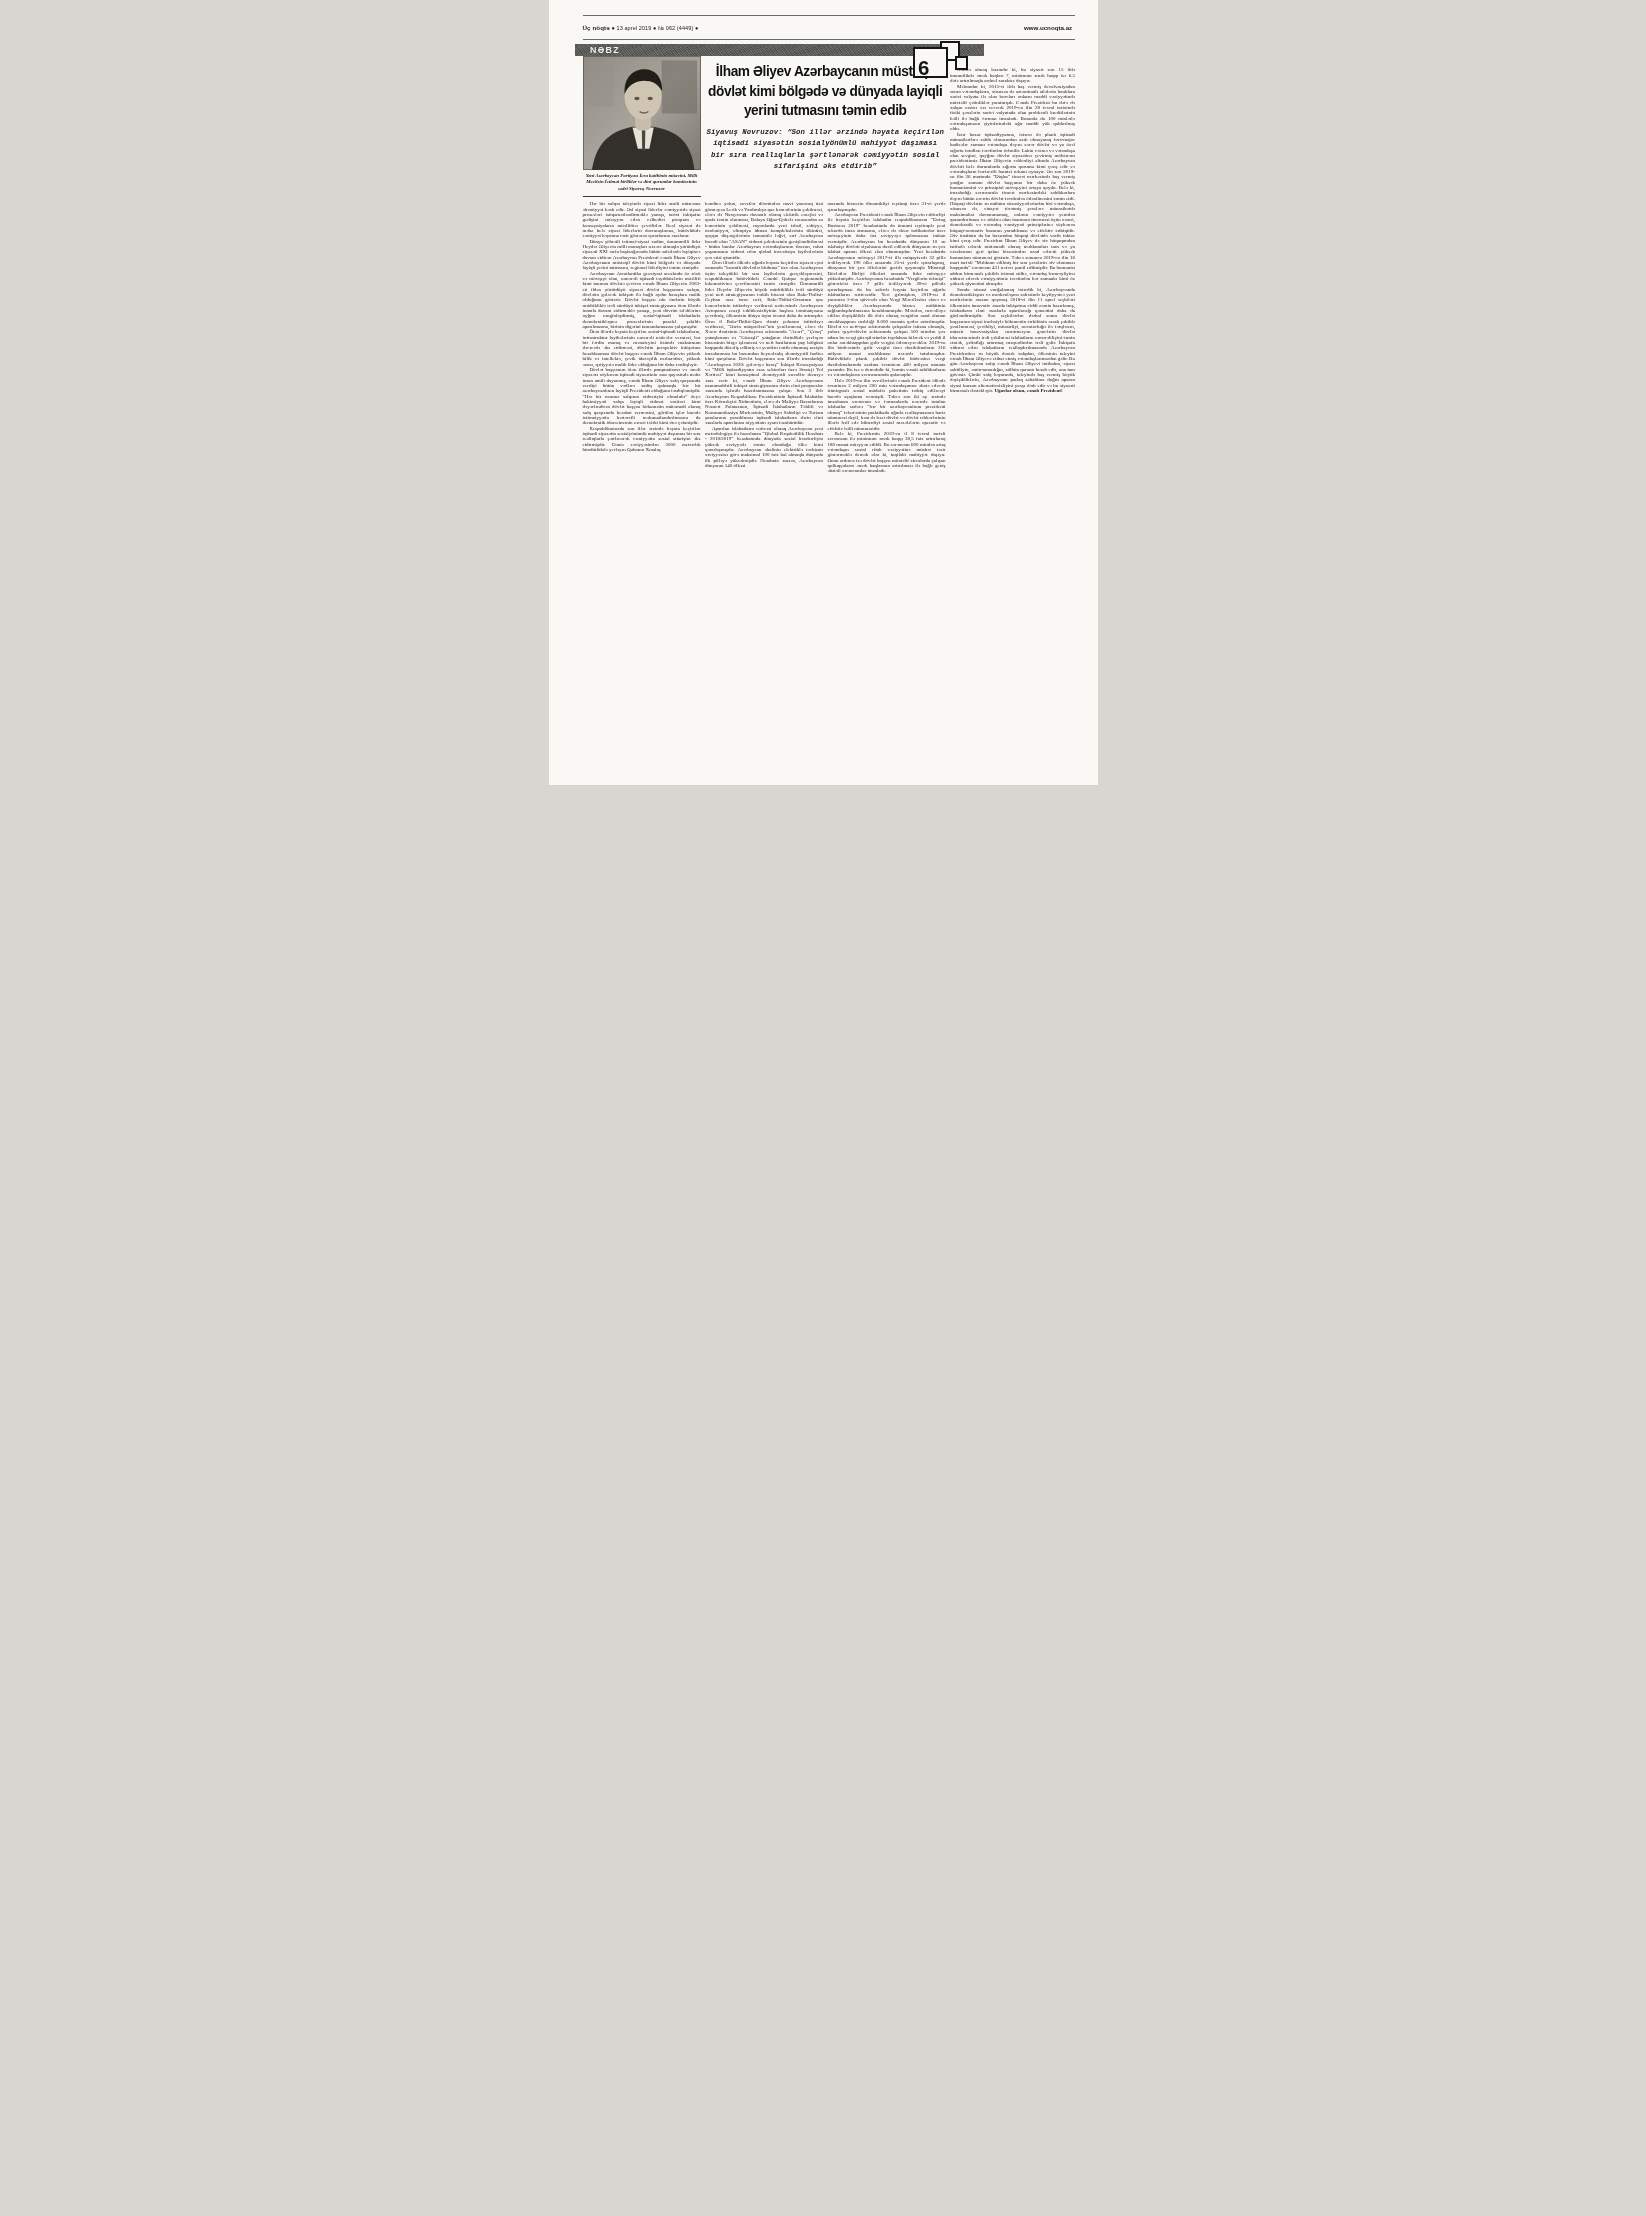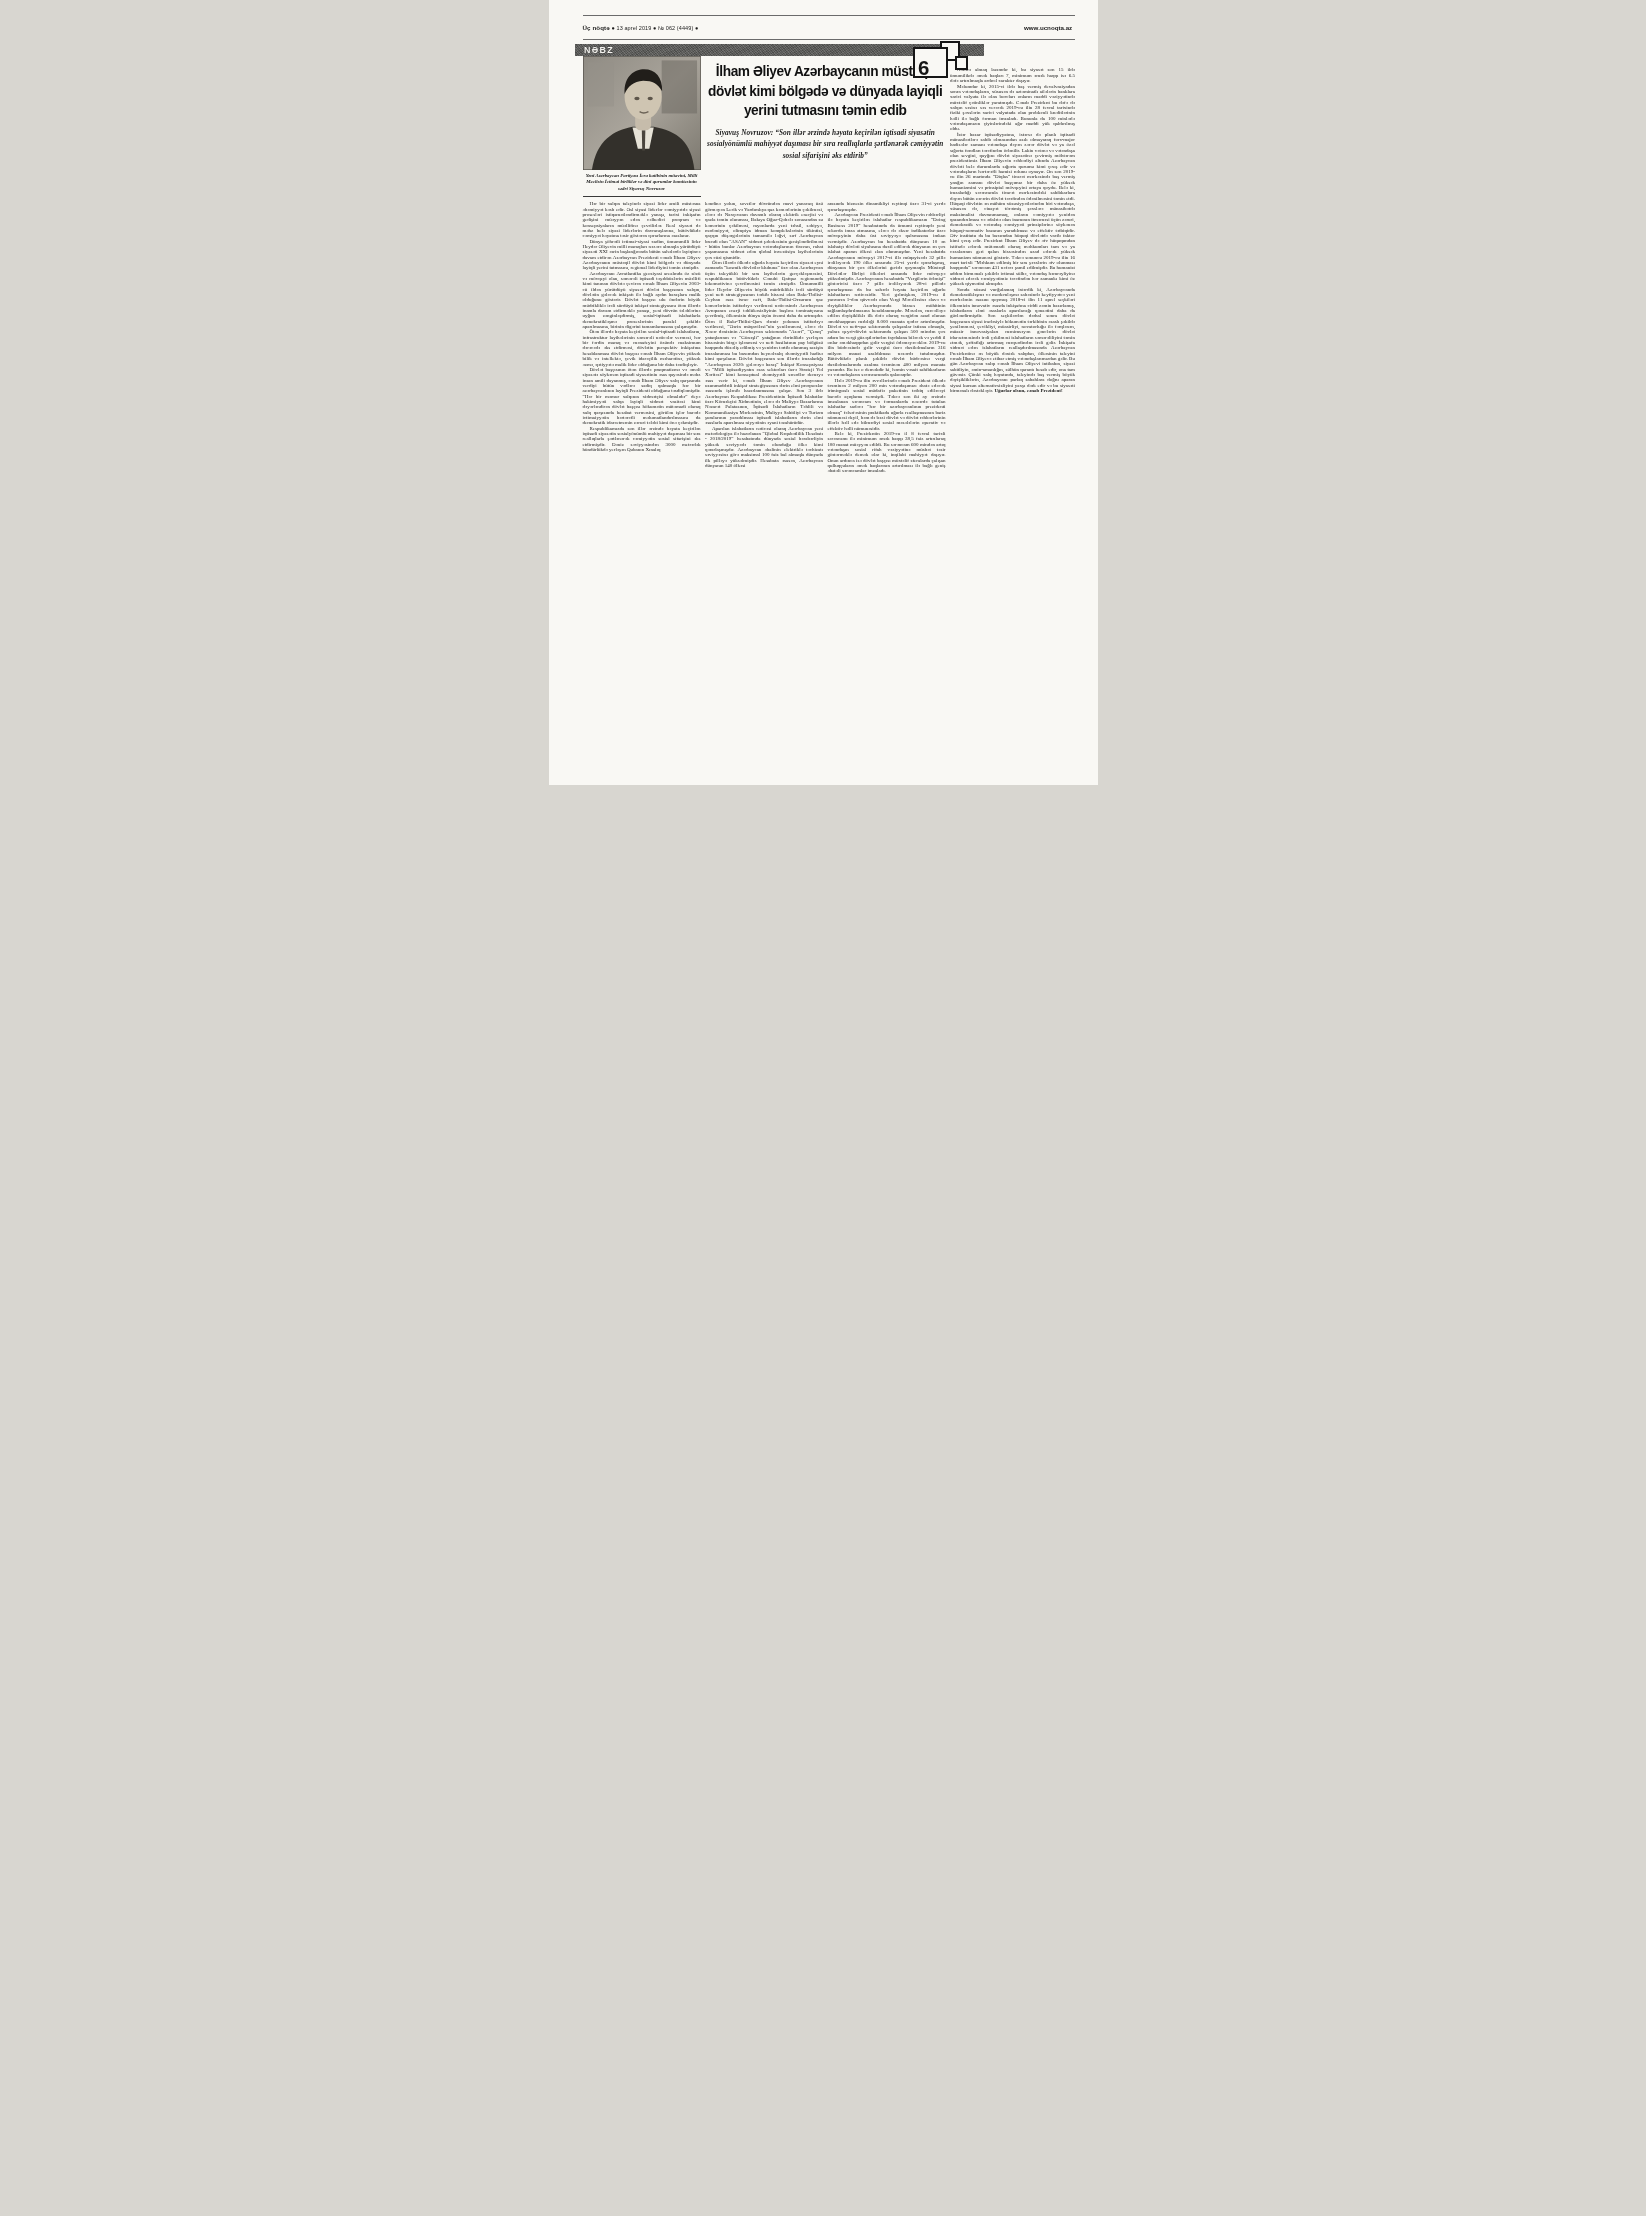--- a/index.html
+++ b/index.html
@@ -56,21 +56,21 @@
     height:12.4px;
     background:
       repeating-linear-gradient(47deg,rgba(255,255,255,.07) 0 0.9px,rgba(0,0,0,.12) 0.9px 1.8px),
       repeating-linear-gradient(-31deg,rgba(255,255,255,.05) 0 1.3px,rgba(0,0,0,.08) 1.3px 2.2px),
       #5c5c5a;
     display:flex;align-items:center;
   }
   .banner span{
     font-family:"Liberation Sans","DejaVu Sans",sans-serif;
     color:#f4f3ef;font-weight:bold;font-size:8.9px;letter-spacing:1.3px;
-    padding-left:9px;text-shadow:0 0 0.9px rgba(0,0,0,.5);
+    padding-left:15px;text-shadow:0 0 0.9px rgba(0,0,0,.5);
   }
   
   .main{display:flex;gap:4.4px;margin-top:0;}
   .left-group{
     width:363px;flex:0 0 363px;
     display:grid;grid-template-columns:1fr 1fr 1fr;
     column-gap:4.4px;row-gap:4px;
   }
   .photo-block{grid-column:1;grid-row:1;}
   .headline-block{grid-column:2/4;grid-row:1;padding-top:5.3px;}
@@ -84,21 +84,21 @@
   .closing-par{margin:0;text-indent:7px;}
   
   .headline{
     font-family:"Liberation Sans","DejaVu Sans",sans-serif;
     font-weight:bold;font-size:13.7px;line-height:1.28;
     letter-spacing:-0.4px;text-align:center;color:#111;
     transform:scaleY(1.12);transform-origin:top center;
   }
   .subheadline{
     margin-top:13.3px;
-    font-family:Liberation Serif, serif;
+    font-family:Liberation Mono, monospace;
     font-style:italic;font-weight:bold;font-size:7.3px;line-height:1.55;
     text-align:center;color:#222;letter-spacing:0.1px;
   }
   
   .photo{width:100%;height:114px;display:block;background:#9a968e;}
   .caption{
     margin-top:3.1px;
     font-size:4.9px;font-weight:bold;font-style:italic;
     text-align:center;line-height:1.3;
     padding-bottom:4px;border-bottom:0.7px solid #3a3a3a;

